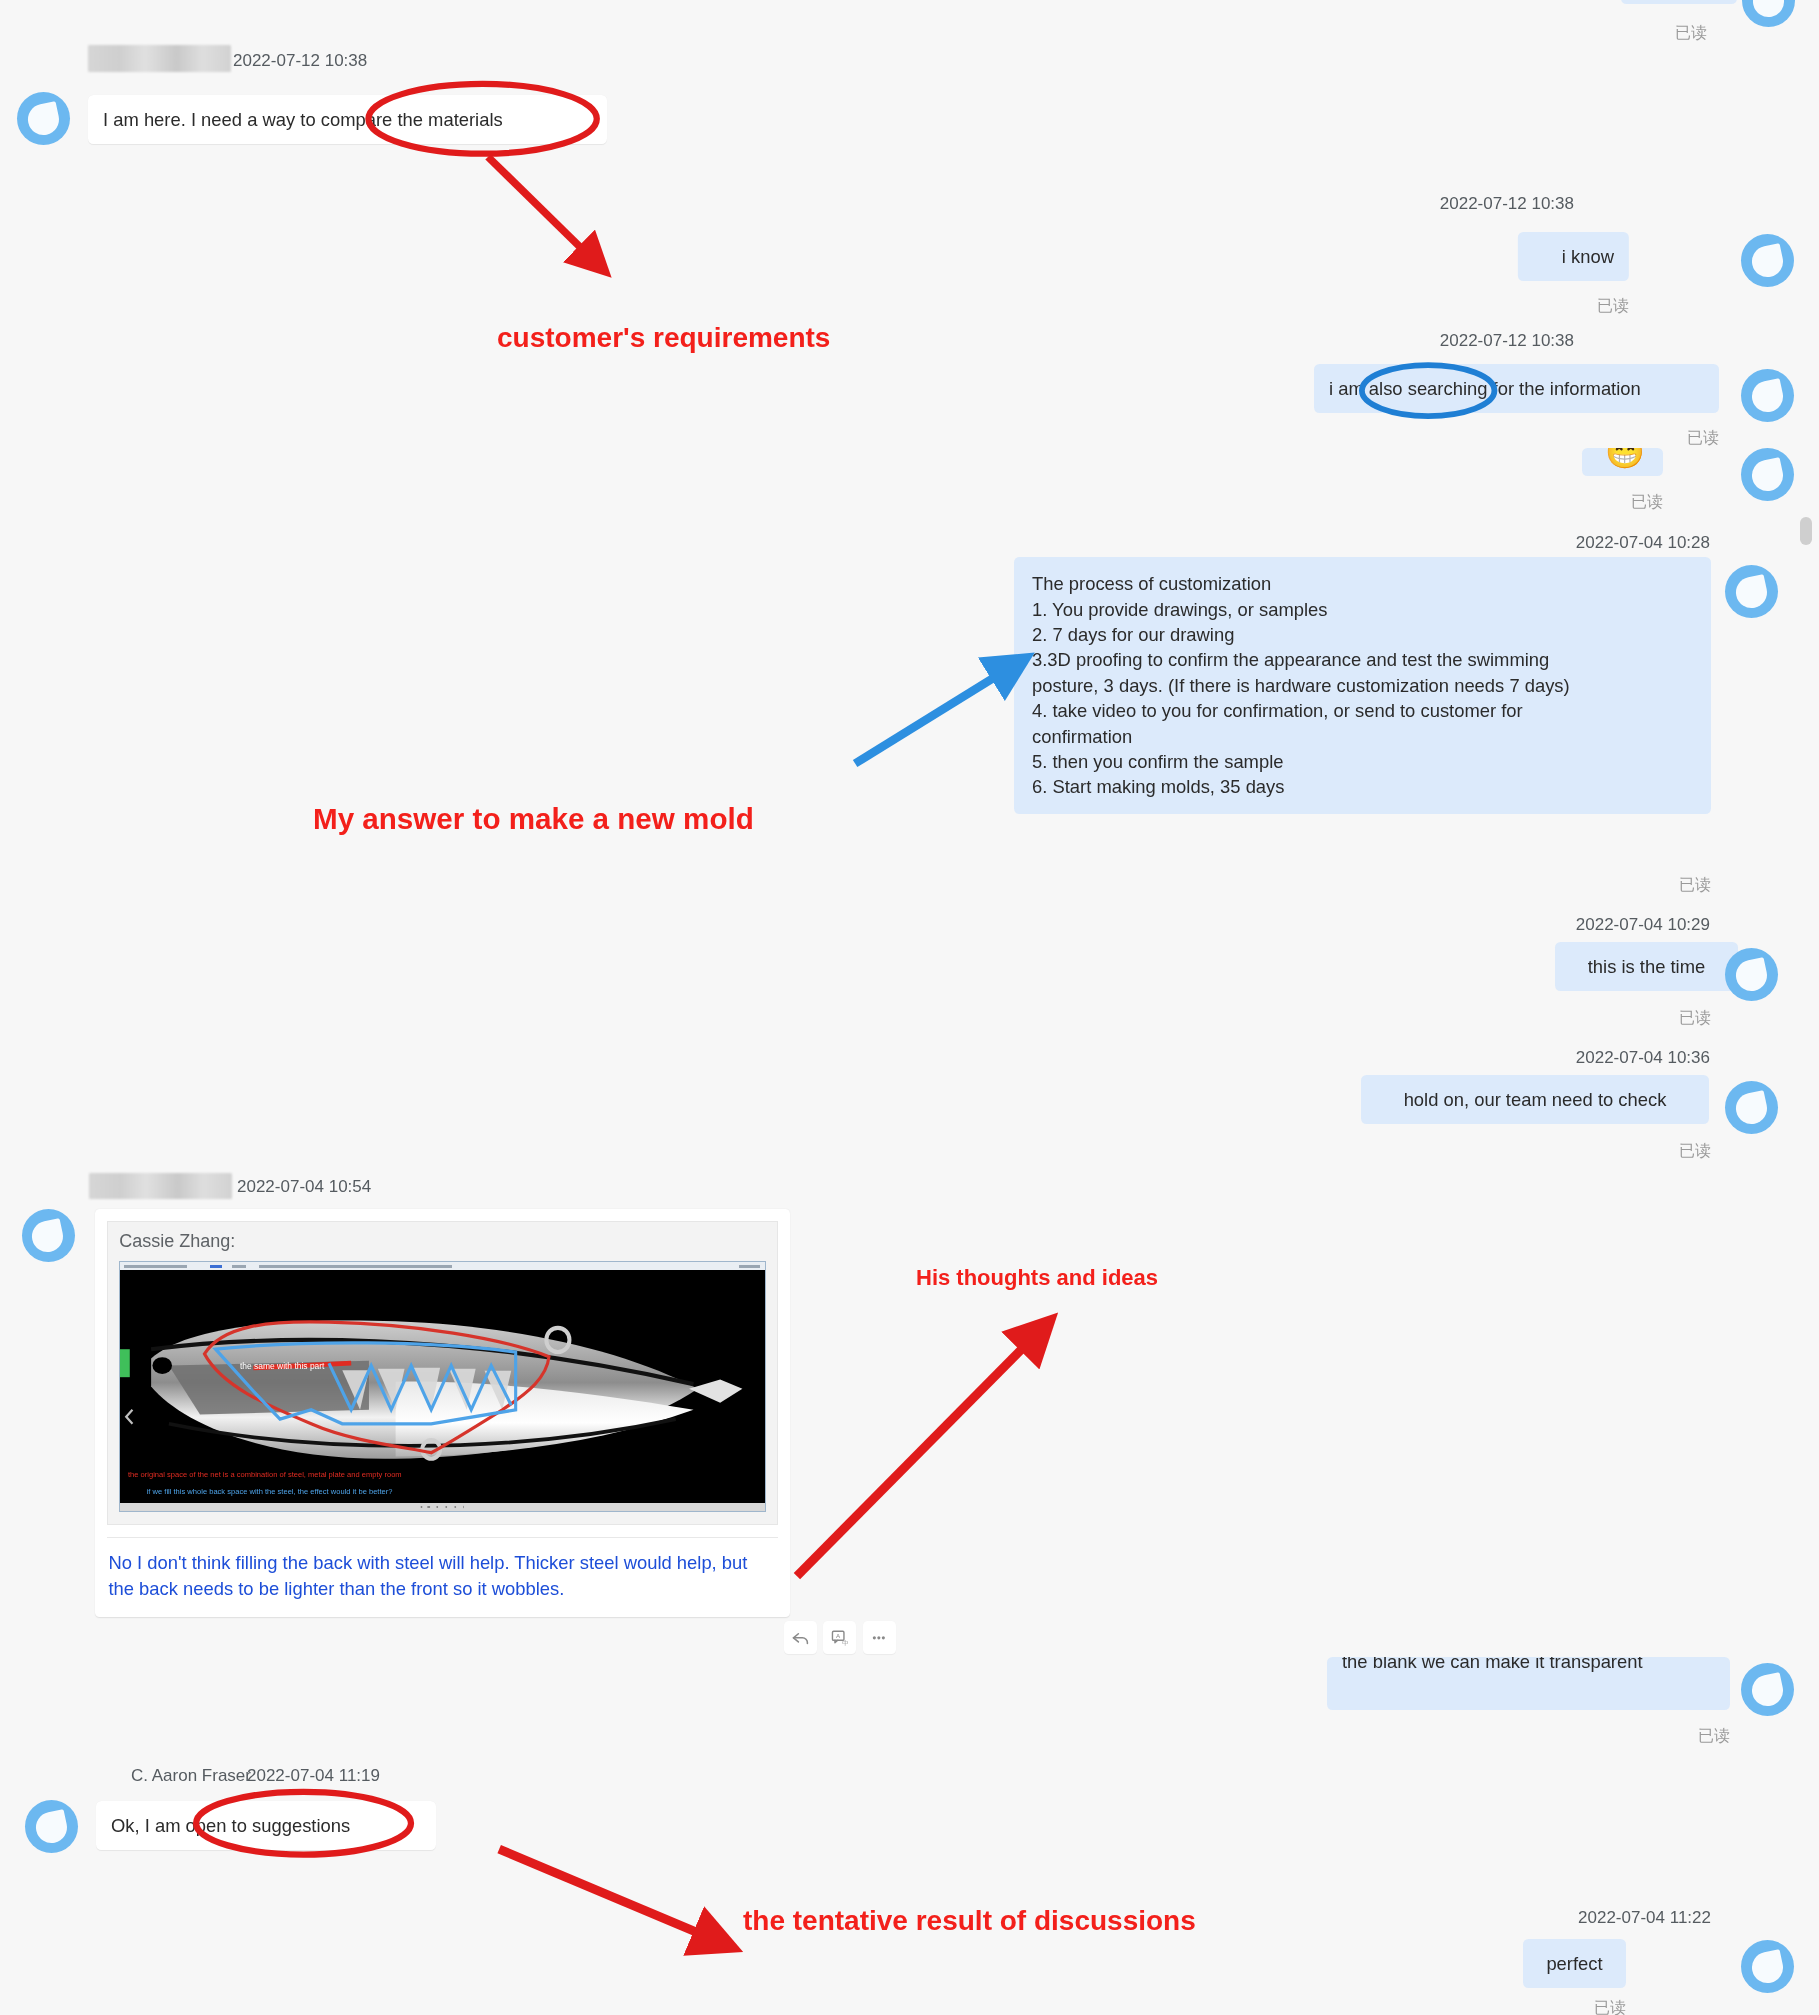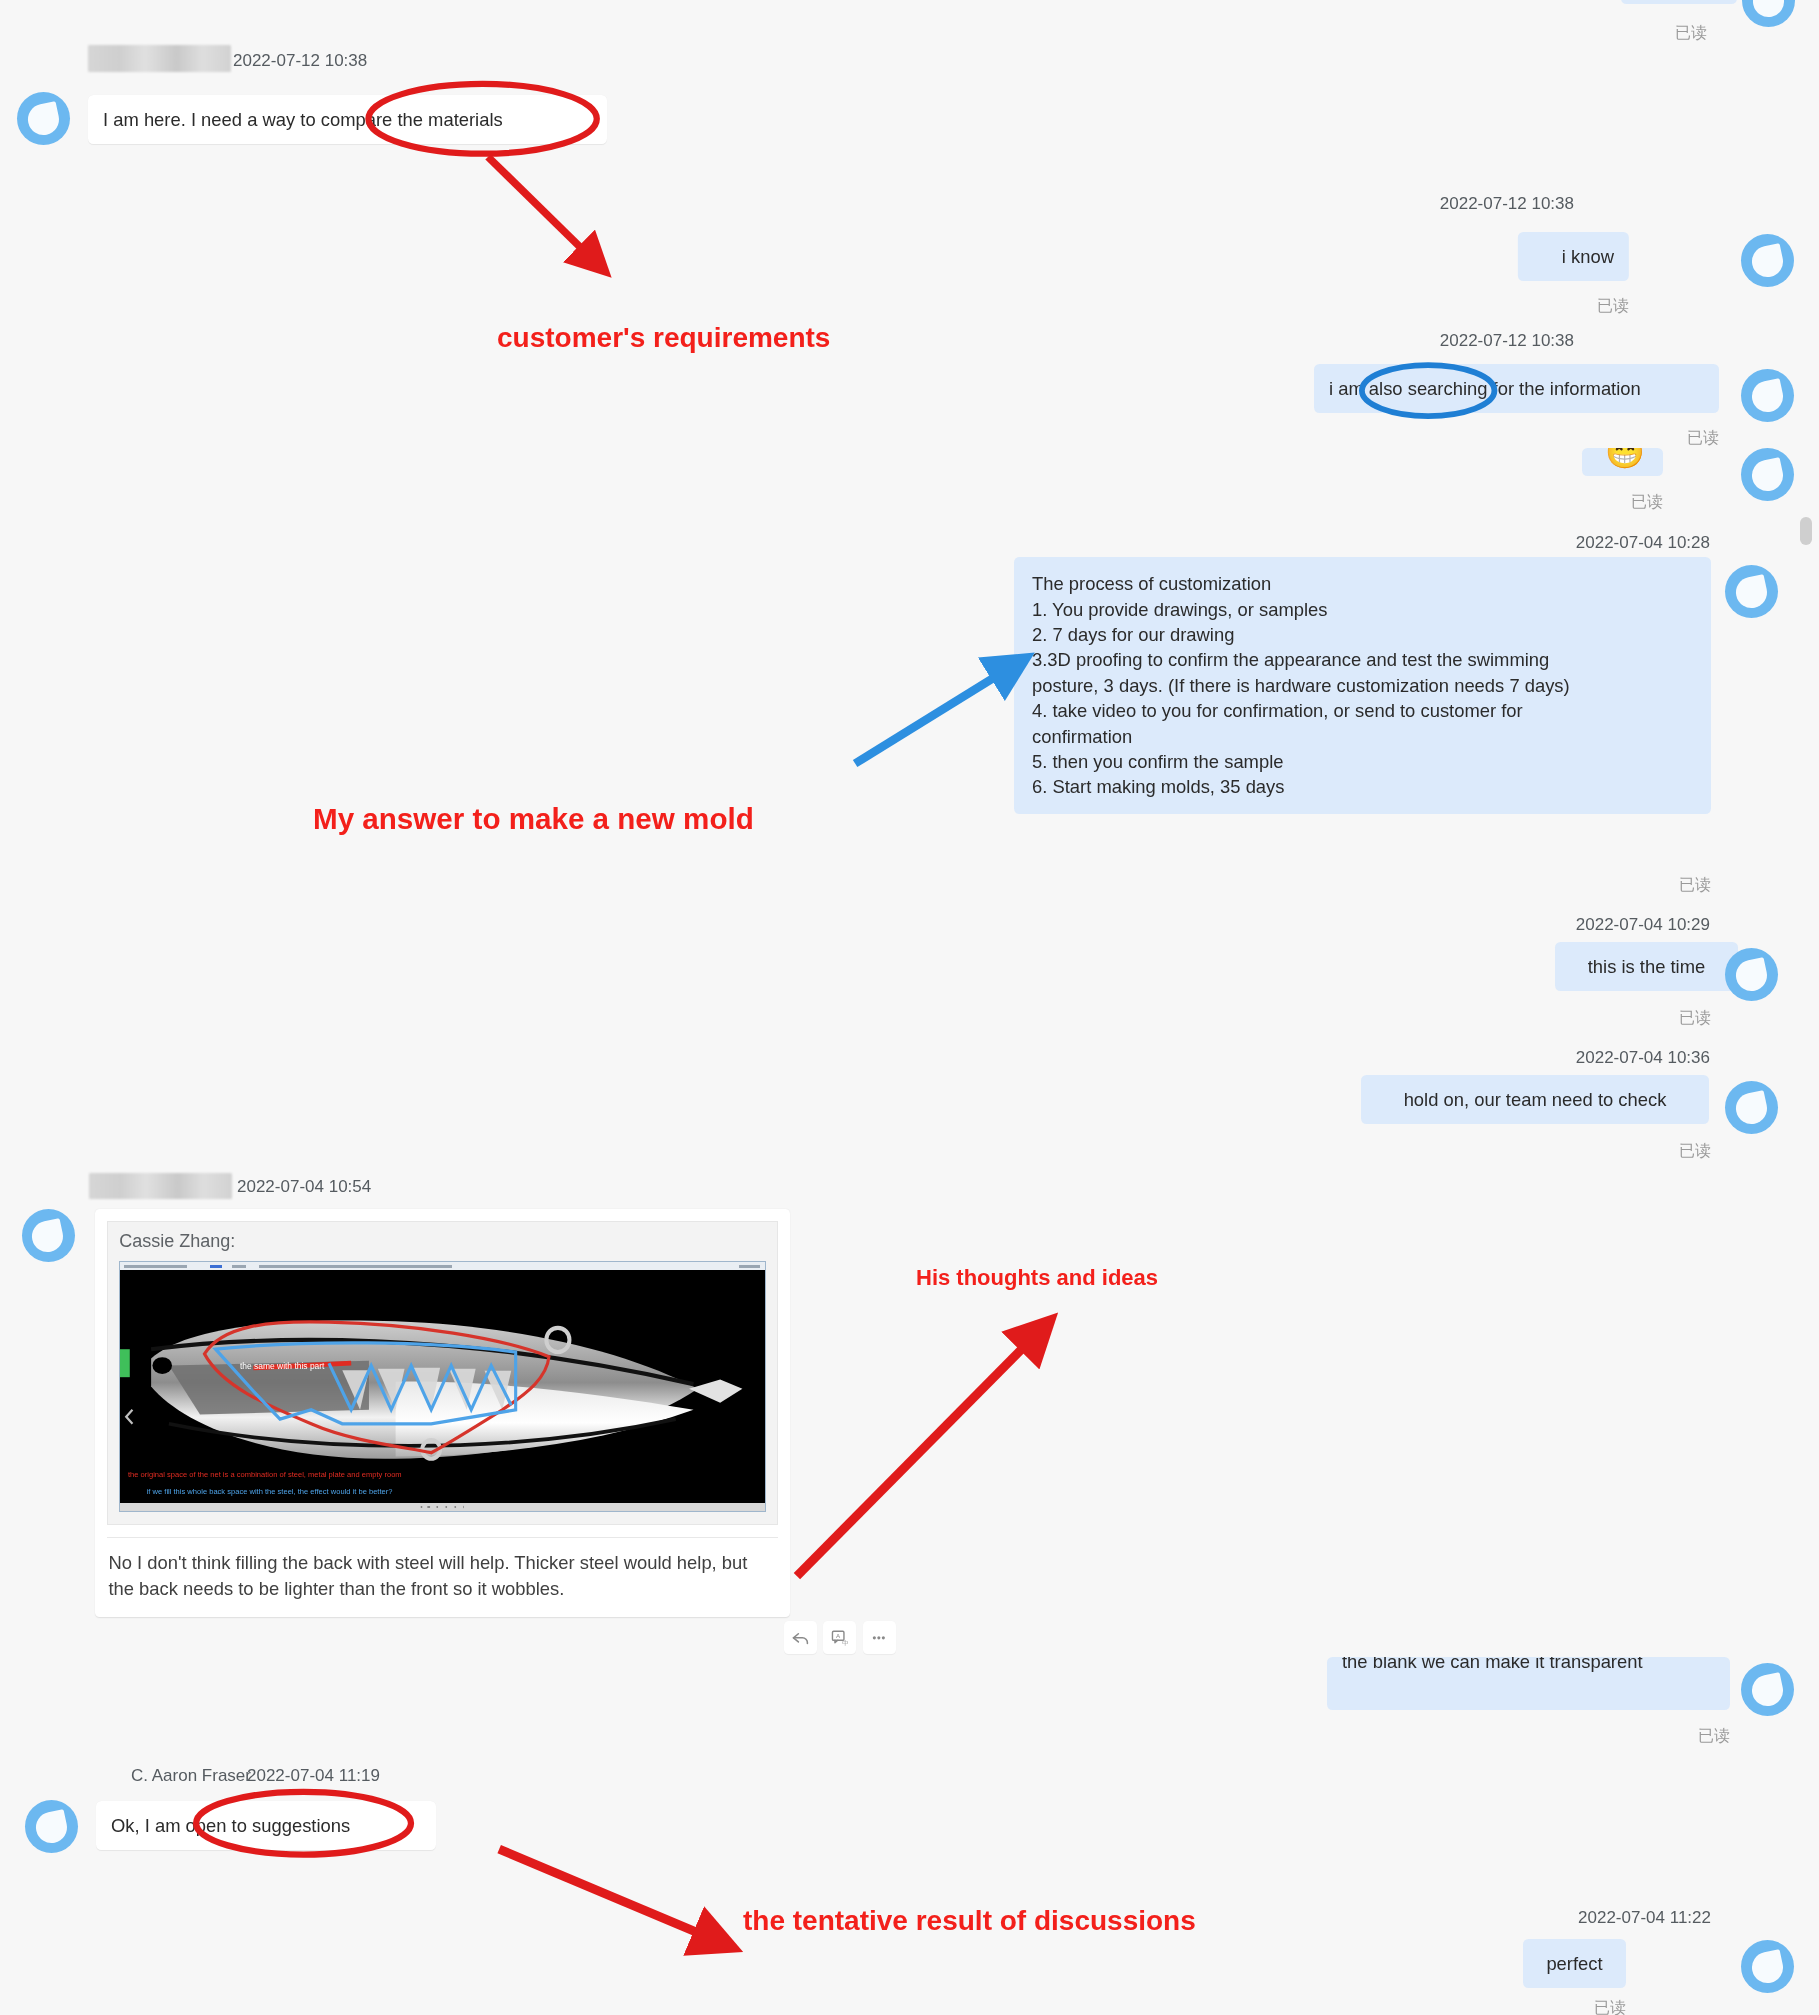--- a/index.html
+++ b/index.html
@@ -124,21 +124,21 @@
     position:absolute; top:2.2px; height:3.1px; background:#9aa6b2; display:block;
   }
   .lure-svg { position:absolute; left:0; top:8px; width:100%; height: calc(100% - 16px); }
   .shot-bottombar {
     position:absolute; left:0; bottom:0; right:0; height:8px; background:#d8d8d8;
   }
   .card-divider { height:0.4px; background:#e8e8e8; margin: 0 11.6px; }
   .card-text {
     font-size: 18.4px;
     line-height: 1.42;
-    color: #404040;
+    color: #1d4ed8;
     padding: 12.5px 13.4px 15px 13.4px;
     font-family: "Liberation Sans", sans-serif;
   }
 
   
   .actions { position: absolute; display: flex; gap: 6.3px; }
   .act-btn {
     width: 33px; height: 33px;
     background: #ffffff;
     border-radius: 4.5px;

